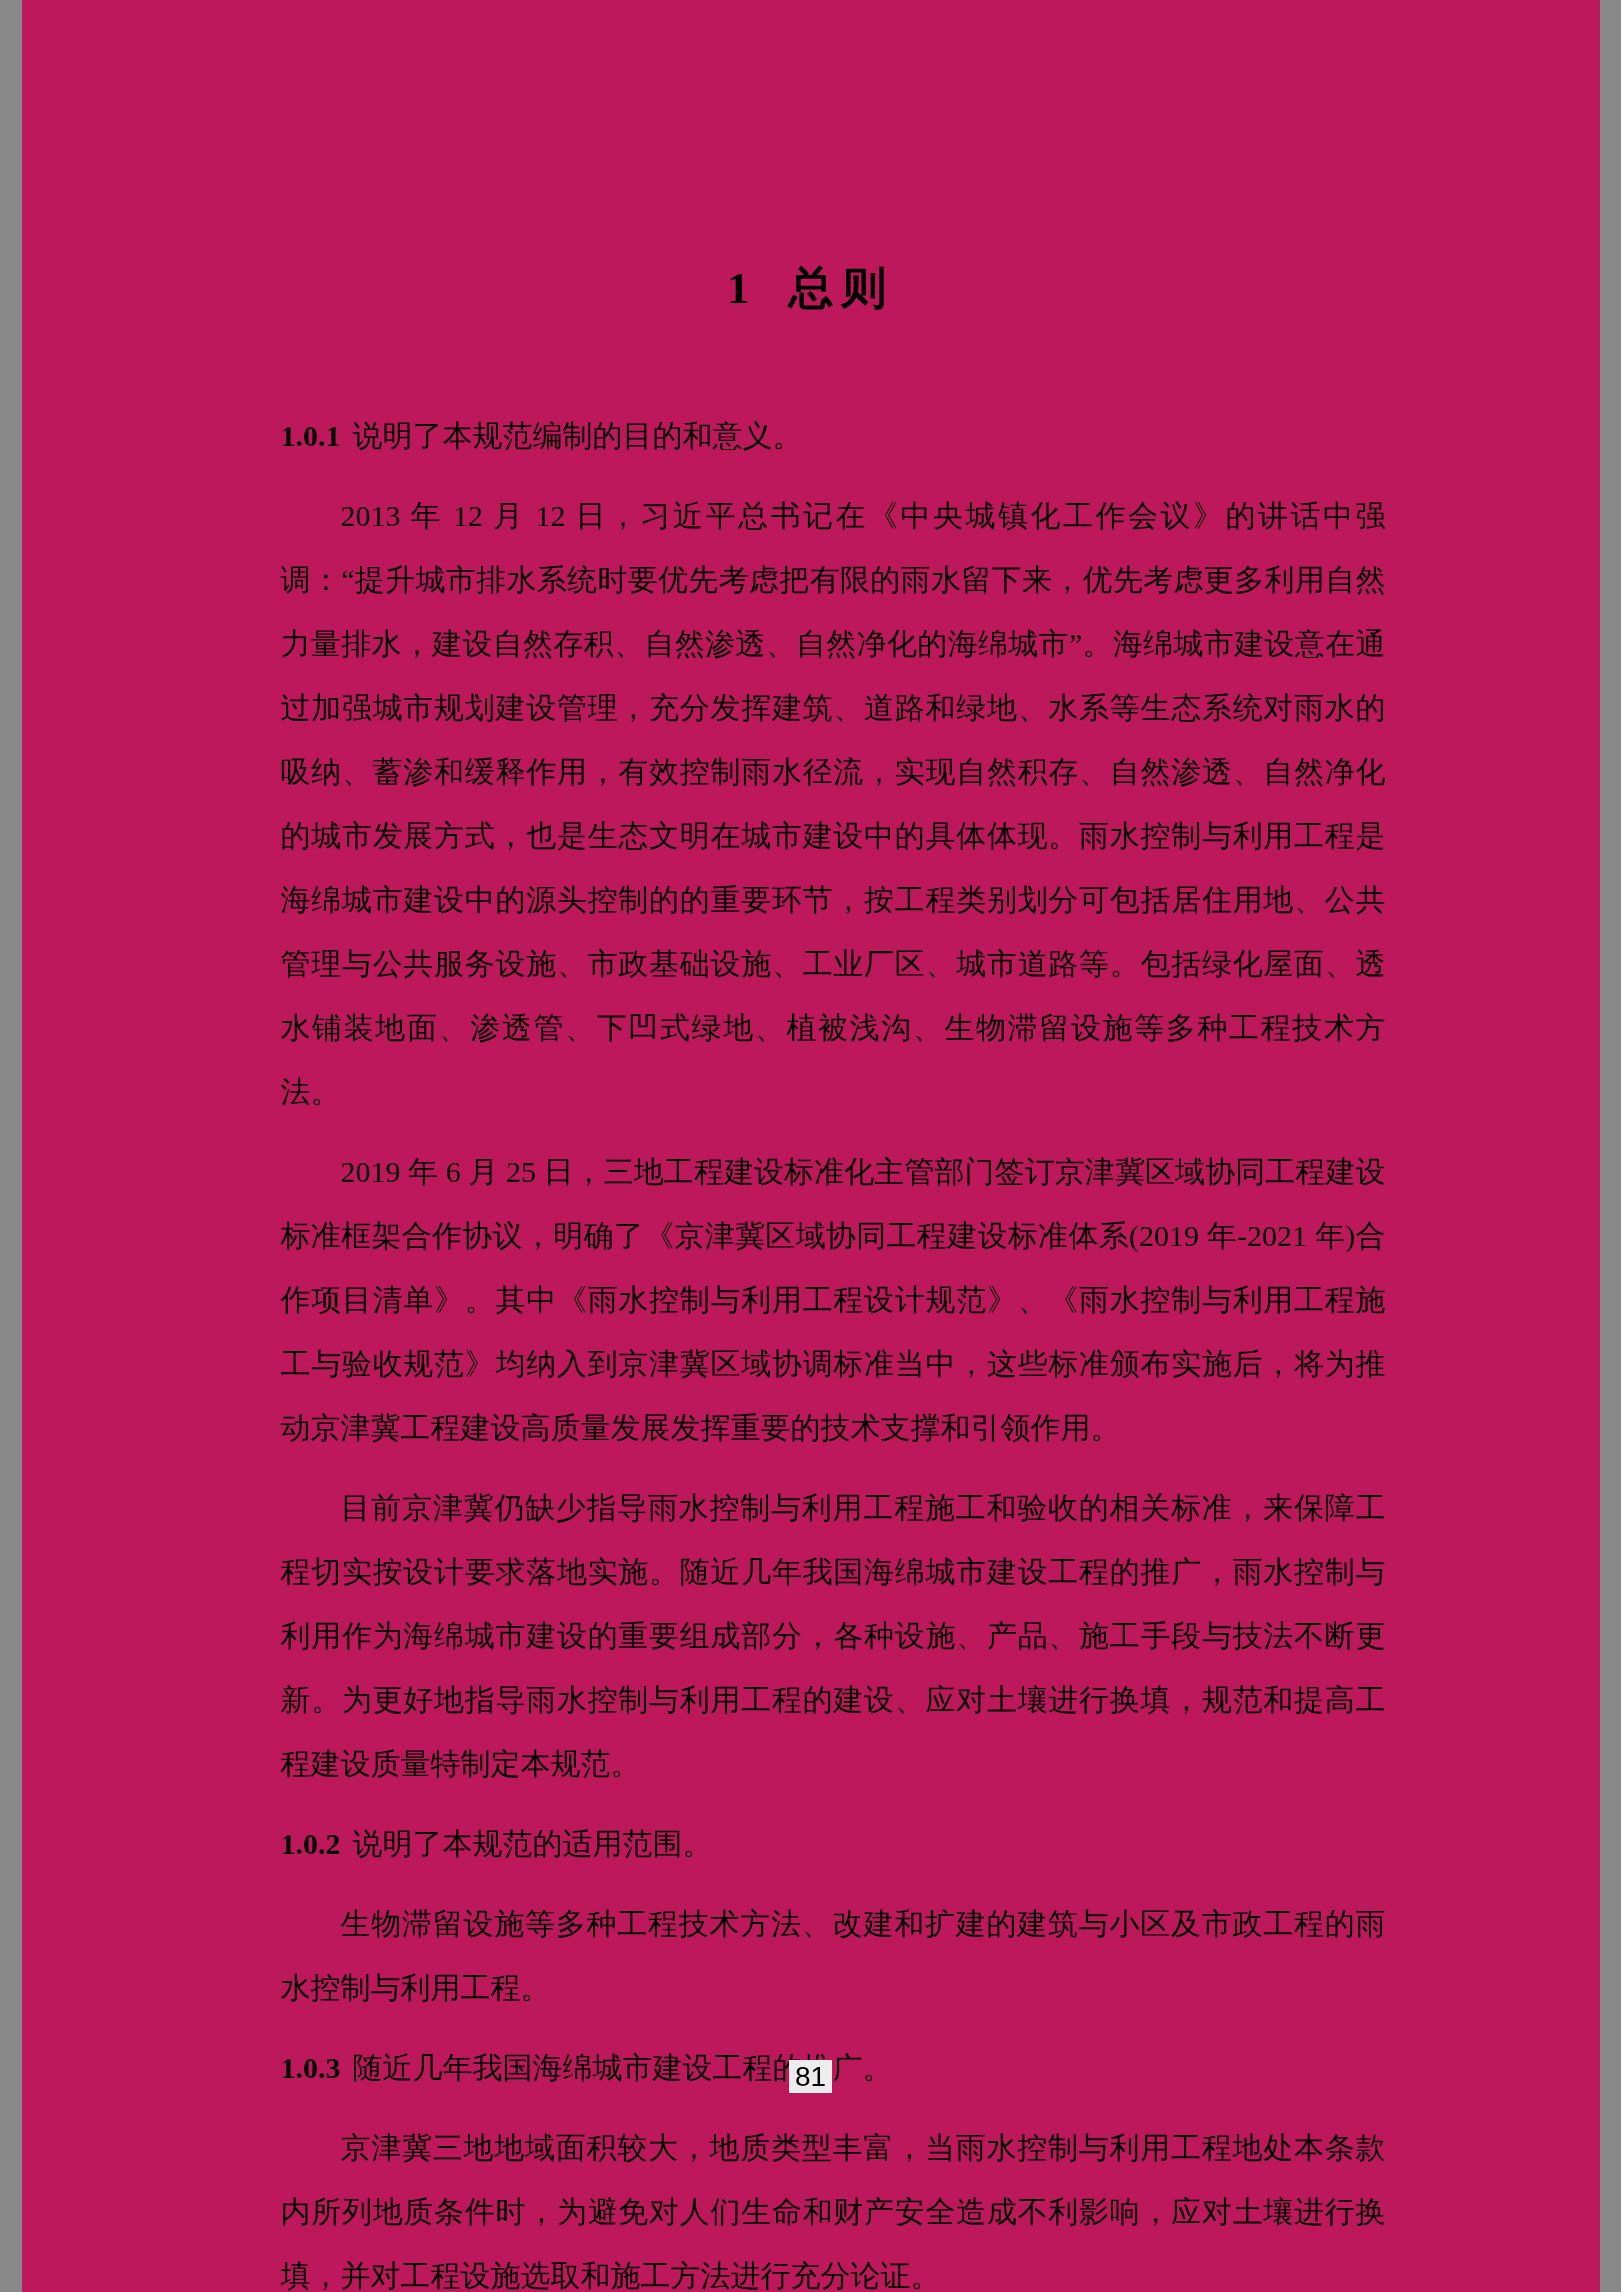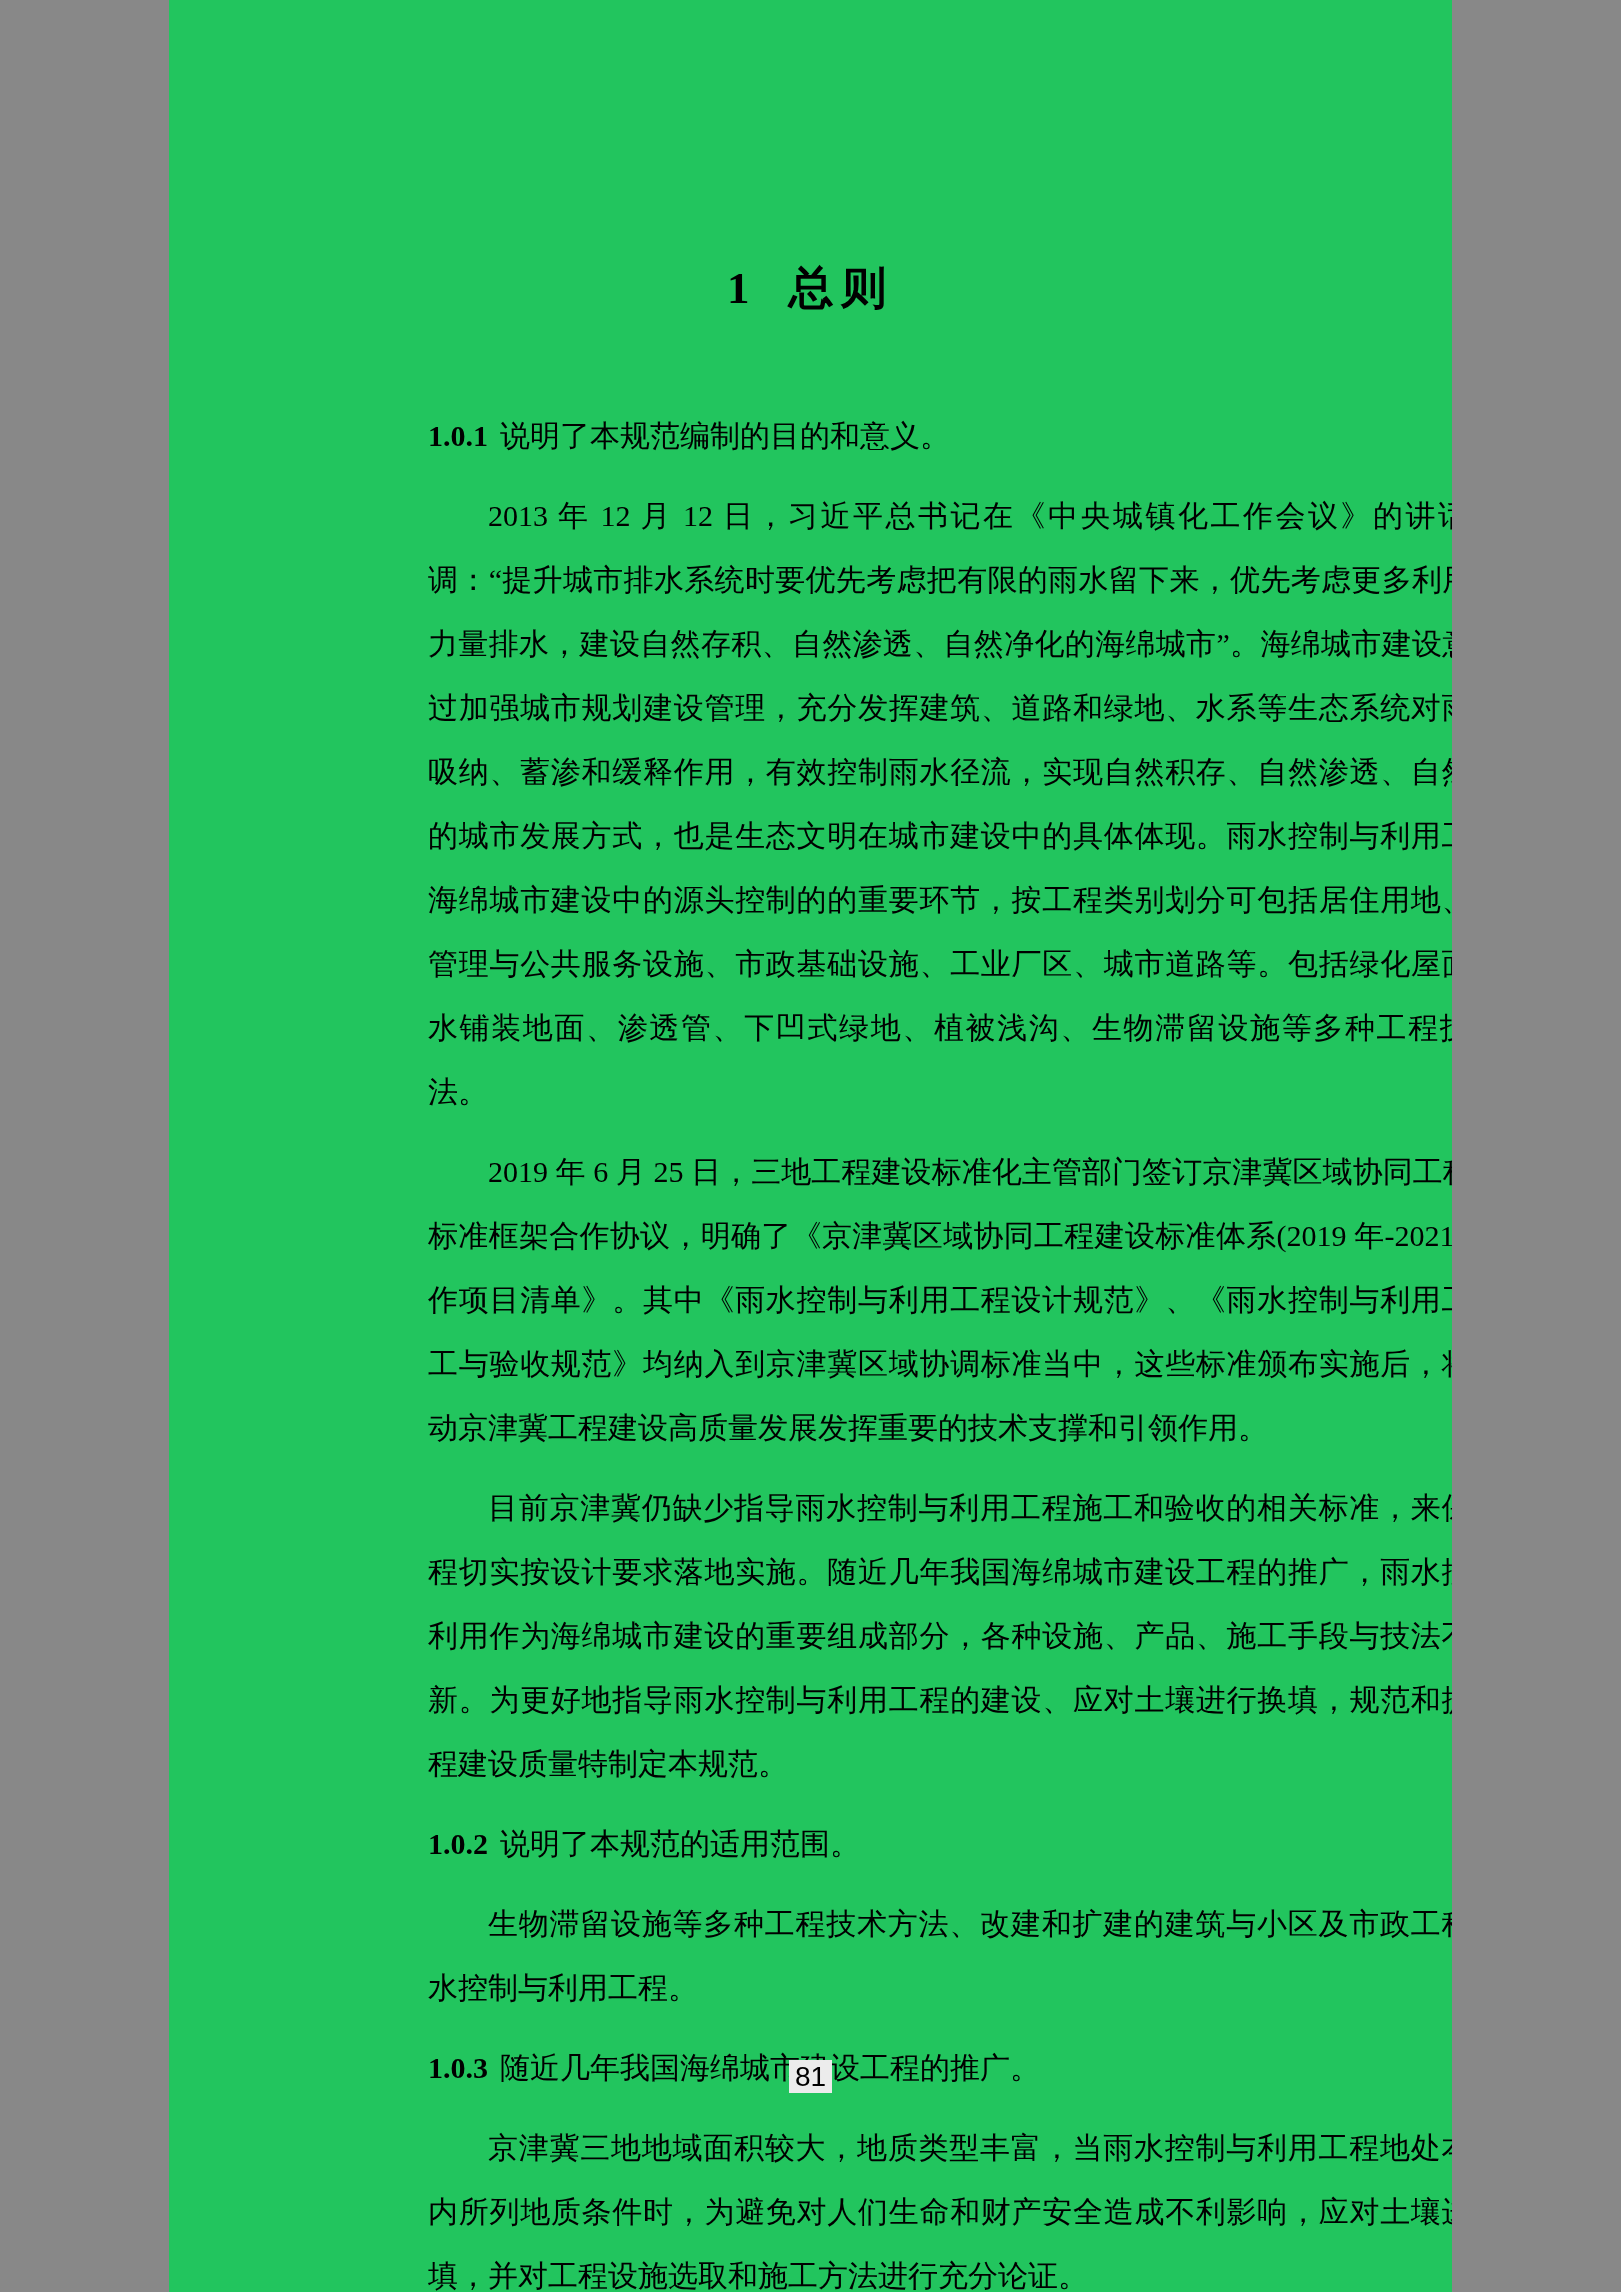--- a/index.html
+++ b/index.html
@@ -2,24 +2,24 @@
 <html><head>
 <meta charset="utf-8">
 <style>
   html, body {
     margin: 0;
     padding: 0;
     background: #888;
   }
   .page {
     position: relative;
-    width: 1283px;
+    width: 1578px;
     height: 2293px;
     margin: 0 auto;
-    background: #22c55e;
+    background: #be185d;
     color: #000000;
     font-family: "Liberation Serif", "DejaVu Serif", serif;
     overflow: hidden;
   }
   .doc-title {
     position: absolute;
     top: 258px;
     left: 0;
     width: 100%;
     margin: 0;

